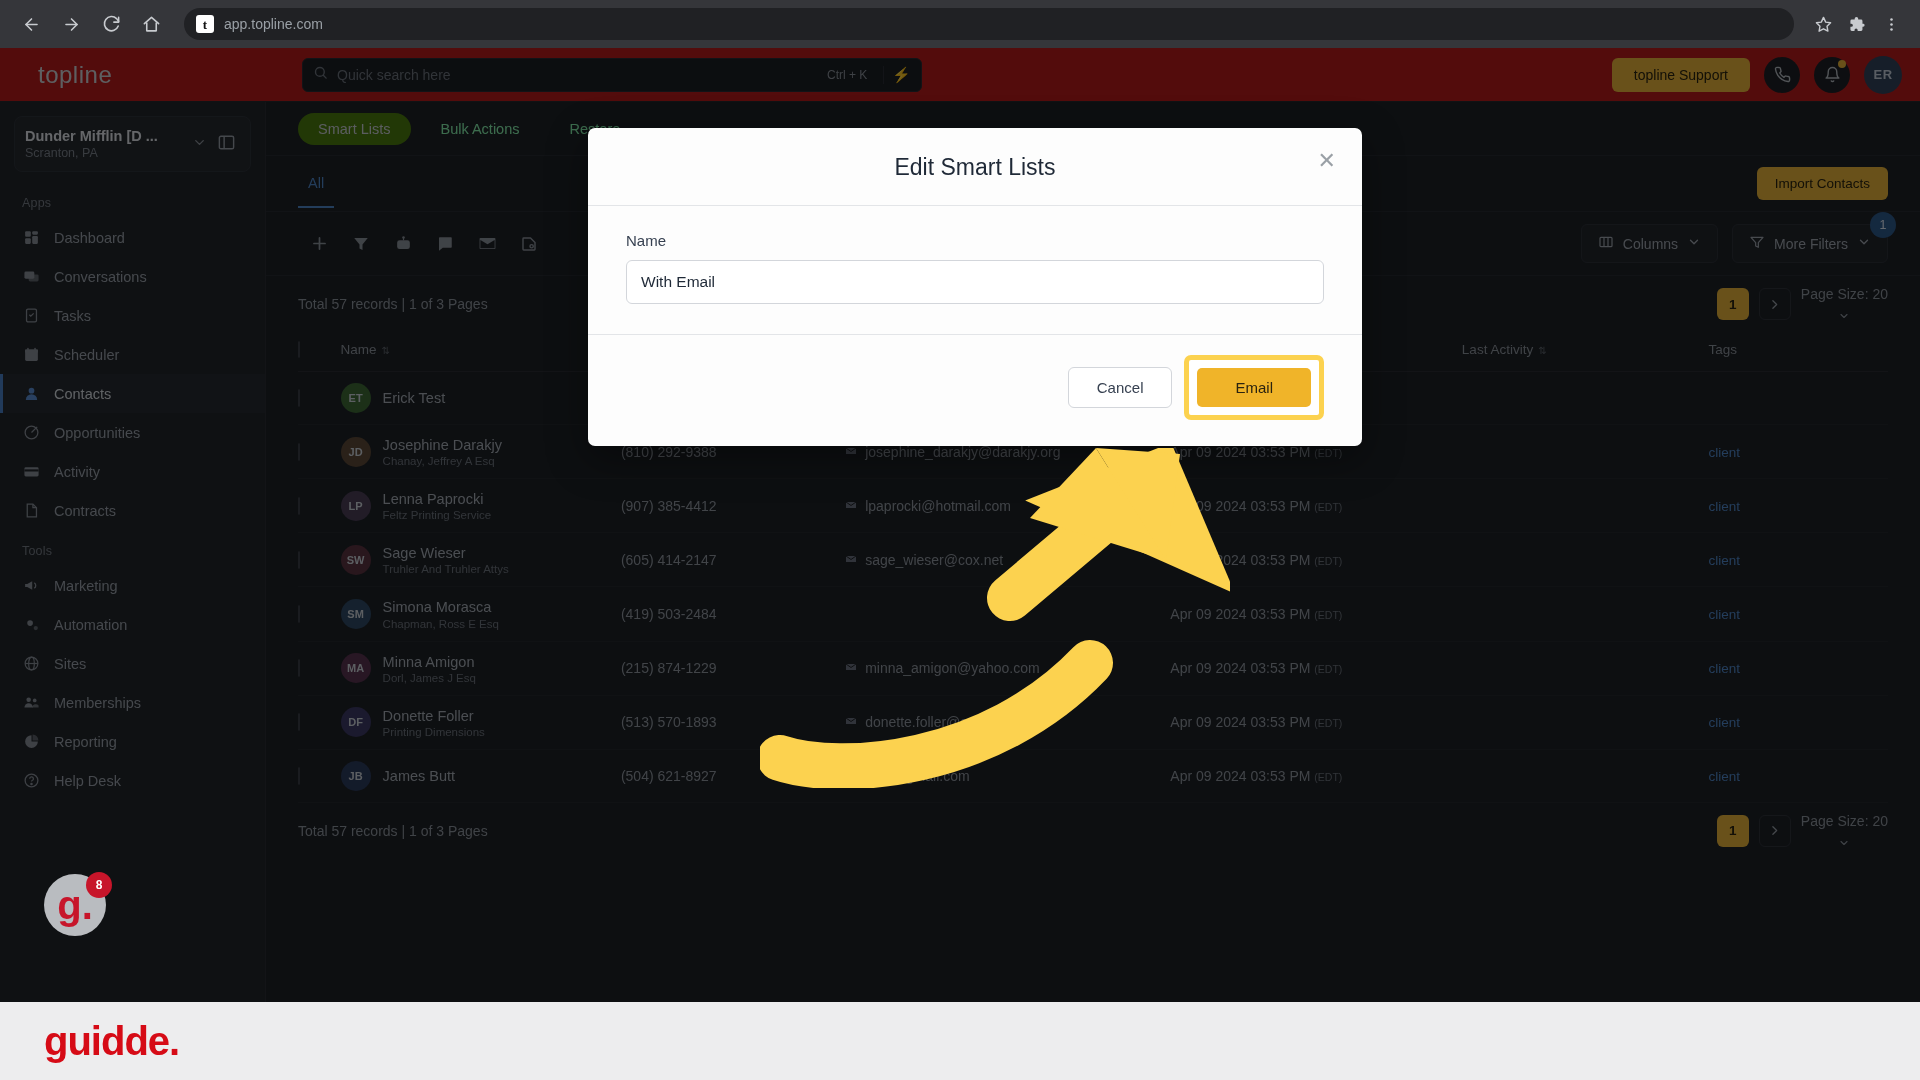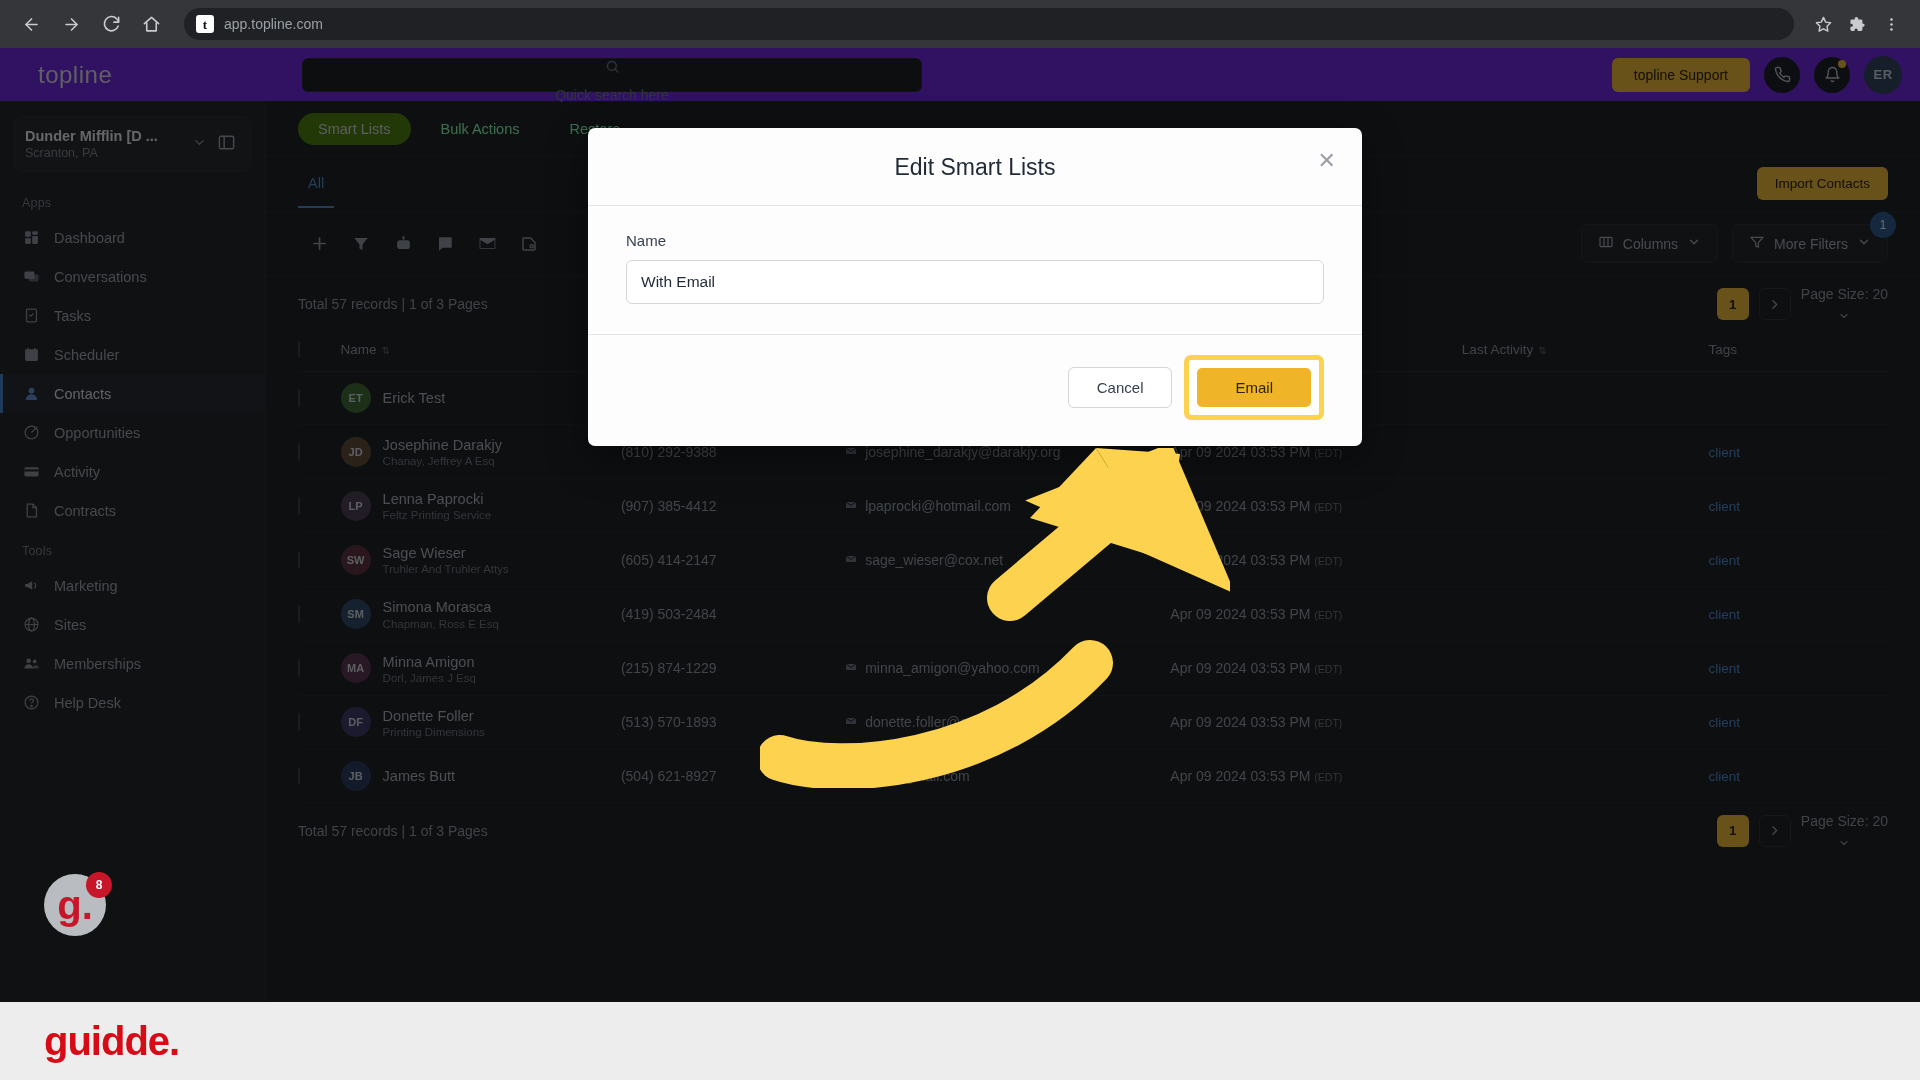--- a/index.html
+++ b/index.html
@@ -69,21 +69,21 @@
     position: absolute;
     inset: 0;
     background: rgba(0,0,0,0.55);
     z-index: 40;
     pointer-events: none;
   }
 
   
   #app-header {
     height: 54px;
-    background: #6d28d9;
+    background: #b91c1c;
     display: flex;
     align-items: center;
     padding: 0 18px;
     border-bottom: 1px solid #25282d;
   }
   #brand-logo {
     font-size: 24px;
     letter-spacing: 0.5px;
     color: #cfd3d8;
     width: 246px;
@@ -94,21 +94,20 @@
     width: 620px;
     height: 34px;
     background: #1b1f25;
     border: 1px solid #282c33;
     border-radius: 6px;
     display: flex;
     align-items: center;
     padding: 0 10px;
     gap: 9px;
     margin-left: 38px;
-    flex-direction: column;
   }
   #quick-search .ph { font-size: 14px; color: #6d747d; flex: 1; }
   .kbd {
     font-size: 12px; color: #8b9199;
     padding: 2px 7px;
     border-radius: 4px;
   }
   .bolt { color: #e3a92b; font-size: 15px; padding-left: 8px; border-left: 1px solid #2a2e35;}
   #header-right {
     margin-left: auto;
@@ -688,38 +687,56 @@
             <span class="ico">
               <svg width="17" height="17" viewBox="0 0 24 24" fill="currentColor">
                 <path d="M3 10v4h3l7 4V6L6 10z"></path>
                 <path d="M16 8a5 5 0 0 1 0 8" stroke="currentColor" stroke-width="1.8" fill="none"></path>
               </svg>
             </span>
             <span>Marketing</span>
           </div>
           <div class="nav-item">
             <span class="ico">
+              <svg width="17" height="17" viewBox="0 0 24 24" fill="currentColor">
+                <circle cx="10" cy="10" r="4"></circle>
+                <circle cx="18" cy="17" r="3" opacity=".6"></circle>
+              </svg>
+            </span>
+            <span>Automation</span>
+          </div>
+          <div class="nav-item">
+            <span class="ico">
               <svg width="17" height="17" viewBox="0 0 24 24" fill="none" stroke="currentColor" stroke-width="1.7">
                 <circle cx="12" cy="12" r="9"></circle>
                 <ellipse cx="12" cy="12" rx="4" ry="9"></ellipse>
                 <line x1="3" y1="12" x2="21" y2="12"></line>
               </svg>
             </span>
             <span>Sites</span>
           </div>
           <div class="nav-item">
             <span class="ico">
               <svg width="17" height="17" viewBox="0 0 24 24" fill="currentColor">
                 <circle cx="8" cy="8" r="3.2"></circle>
                 <circle cx="16.5" cy="9" r="2.6"></circle>
                 <path d="M2 19a6 6 0 0 1 12 0z"></path>
                 <path d="M13 19a5 5 0 0 1 9-2.6V19z" opacity=".7"></path>
               </svg>
             </span>
             <span>Memberships</span>
+          </div>
+          <div class="nav-item">
+            <span class="ico">
+              <svg width="17" height="17" viewBox="0 0 24 24" fill="currentColor">
+                <path d="M12 3a9 9 0 1 0 9 9h-9z"></path>
+                <path d="M13.5 2.2A9 9 0 0 1 21.8 10.5H13.5z" opacity=".55"></path>
+              </svg>
+            </span>
+            <span>Reporting</span>
           </div>
           <div class="nav-item">
             <span class="ico">
               <svg width="17" height="17" viewBox="0 0 24 24" fill="none" stroke="currentColor" stroke-width="1.8">
                 <circle cx="12" cy="12" r="9"></circle>
                 <path d="M9.5 9.5a2.6 2.6 0 1 1 3.4 2.5c-.6.3-.9.8-.9 1.5"></path>
                 <circle cx="12" cy="17" r=".9" fill="currentColor"></circle>
               </svg>
             </span>
             <span>Help Desk</span>

